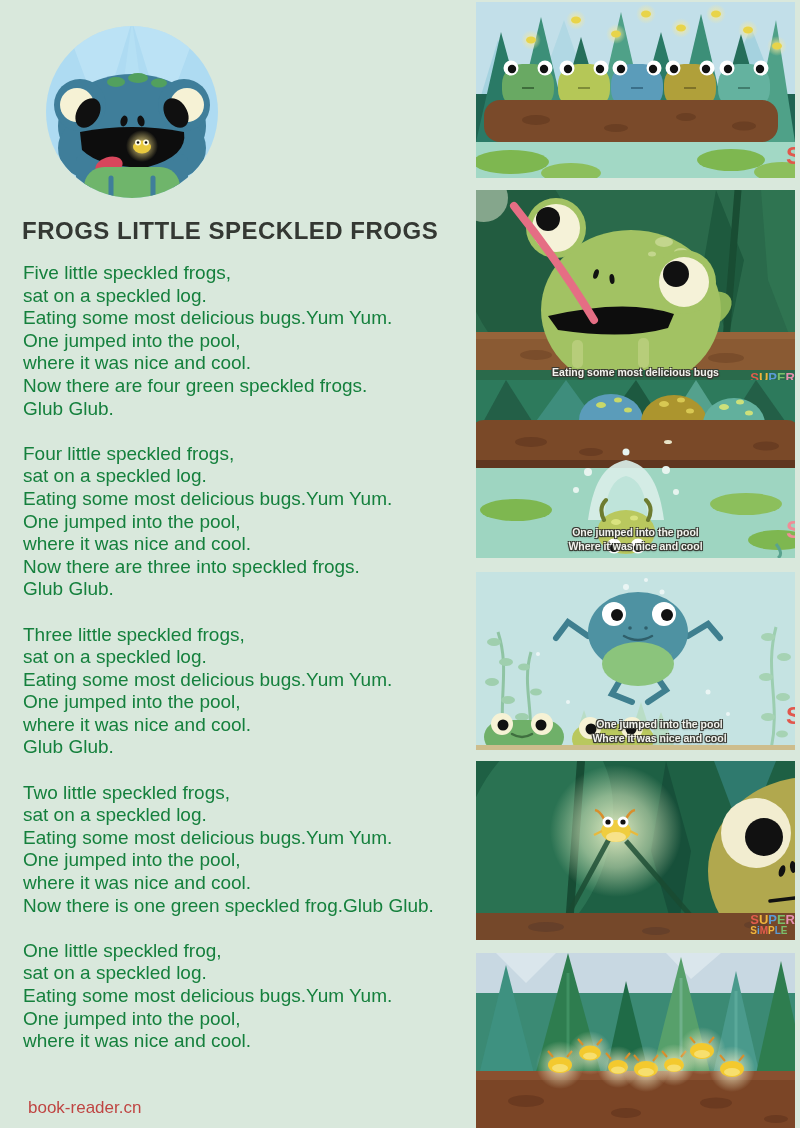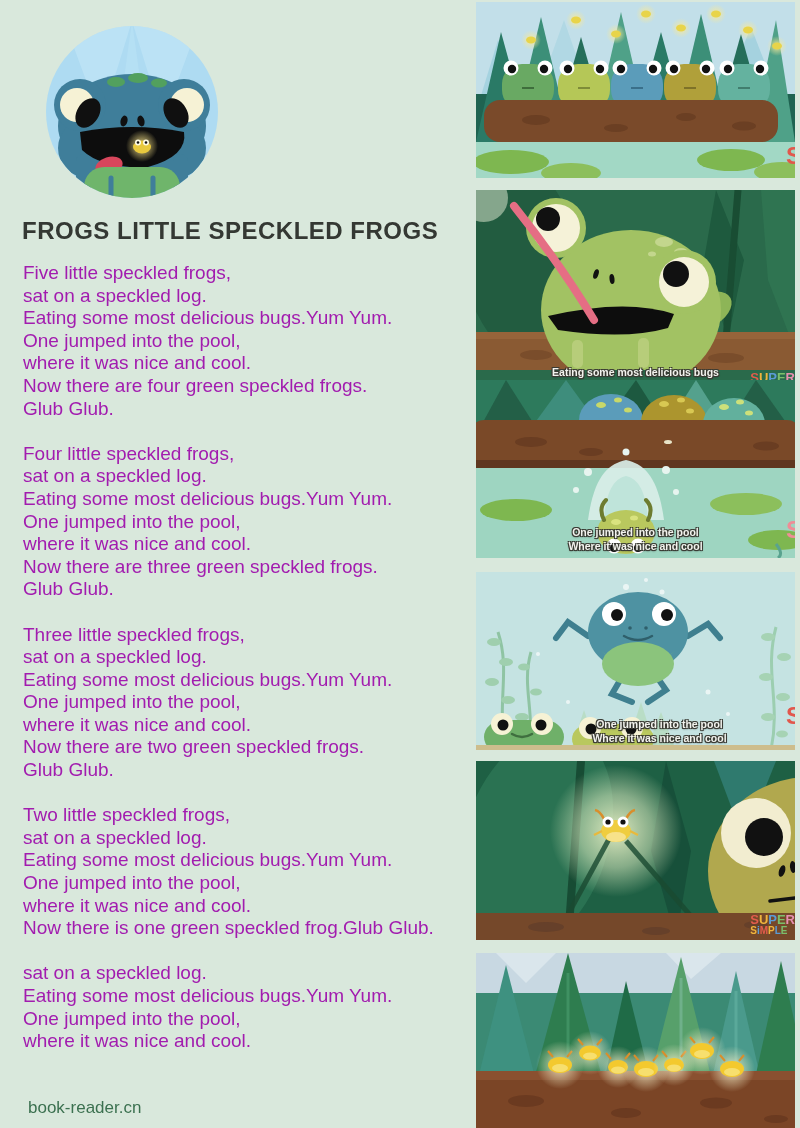--- a/index.html
+++ b/index.html
@@ -2,24 +2,24 @@
 <html><head>
 <meta charset="utf-8">
 <style>
   html,body{margin:0;padding:0;}
   body{width:800px;height:1128px;font-family:"Liberation Sans","DejaVu Sans",sans-serif;}
   .page{position:relative;width:800px;height:1128px;background:#d9e8dc;overflow:hidden;}
 
   
   .avatar{position:absolute;left:46px;top:26px;width:172px;height:172px;border-radius:50%;overflow:hidden;}
   .title{position:absolute;left:22px;top:217px;font-size:24px;font-weight:bold;letter-spacing:.5px;color:#343833;}
-  .lyrics{position:absolute;left:23px;top:262px;width:470px;font-size:19px;line-height:22.6px;color:#a21caf;}
+  .lyrics{position:absolute;left:23px;top:262px;width:470px;font-size:19px;line-height:22.6px;color:#15803d;}
   .verse{margin:0 0 22.6px 0;}
   .line{white-space:nowrap;}
-  .watermark{position:absolute;left:28px;top:1098px;font-size:17px;color:#14532d;opacity:.8;}
+  .watermark{position:absolute;left:28px;top:1098px;font-size:17px;color:#b91c1c;opacity:.8;}
 
   
   .still{position:absolute;left:476px;width:319px;overflow:hidden;background:#2a6a4b;}
   .still svg{display:block;}
   .s1{top:2px;height:176px;}
   .s2{top:190px;height:208px;}
   .s3{top:380px;height:178px;}
   .s4{top:572px;height:178px;}
   .s5{top:761px;height:179px;}
   .s6{top:953px;height:175px;}
@@ -100,41 +100,41 @@
       <div class="line">where it was nice and cool.</div>
       <div class="line">Now there are four green speckled frogs.</div>
       <div class="line">Glub Glub.</div>
     </div>
     <div class="verse">
       <div class="line">Four little speckled frogs,</div>
       <div class="line">sat on a speckled log.</div>
       <div class="line">Eating some most delicious bugs.Yum Yum.</div>
       <div class="line">One jumped into the pool,</div>
       <div class="line">where it was nice and cool.</div>
-      <div class="line">Now there are three green speckled frogs.</div>
+      <div class="line">Now there are three into speckled frogs.</div>
       <div class="line">Glub Glub.</div>
     </div>
     <div class="verse">
       <div class="line">Three little speckled frogs,</div>
       <div class="line">sat on a speckled log.</div>
       <div class="line">Eating some most delicious bugs.Yum Yum.</div>
       <div class="line">One jumped into the pool,</div>
       <div class="line">where it was nice and cool.</div>
-      <div class="line">Now there are two green speckled frogs.</div>
       <div class="line">Glub Glub.</div>
     </div>
     <div class="verse">
       <div class="line">Two little speckled frogs,</div>
       <div class="line">sat on a speckled log.</div>
       <div class="line">Eating some most delicious bugs.Yum Yum.</div>
       <div class="line">One jumped into the pool,</div>
       <div class="line">where it was nice and cool.</div>
       <div class="line">Now there is one green speckled frog.Glub Glub.</div>
     </div>
     <div class="verse">
+      <div class="line">One little speckled frog,</div>
       <div class="line">sat on a speckled log.</div>
       <div class="line">Eating some most delicious bugs.Yum Yum.</div>
       <div class="line">One jumped into the pool,</div>
       <div class="line">where it was nice and cool.</div>
     </div>
   </div>
 
   <div class="watermark">book-reader.cn</div>
 
   <div class="still s1">

